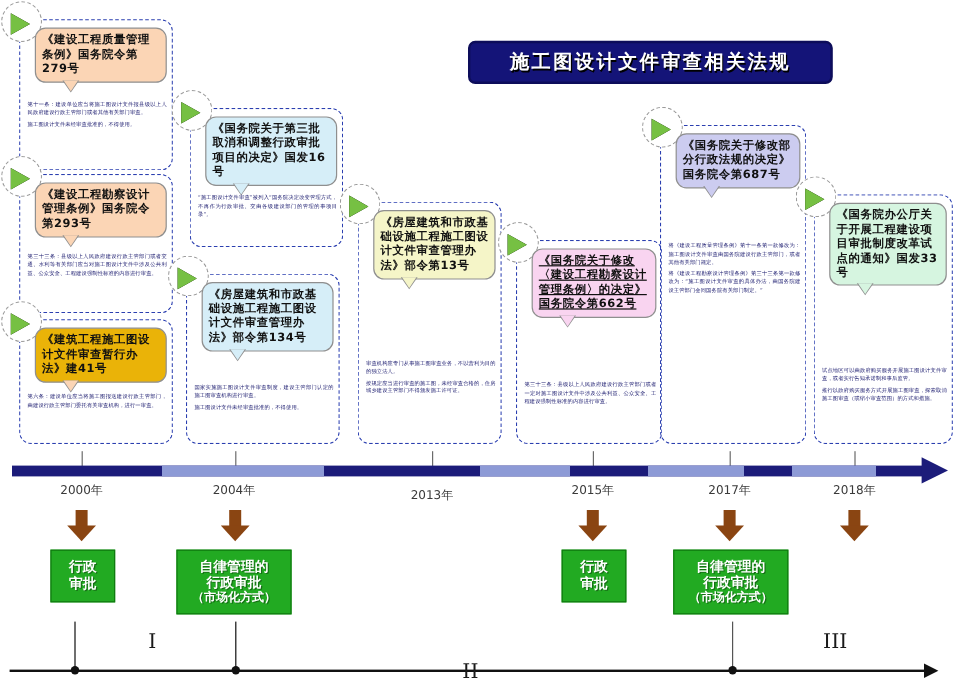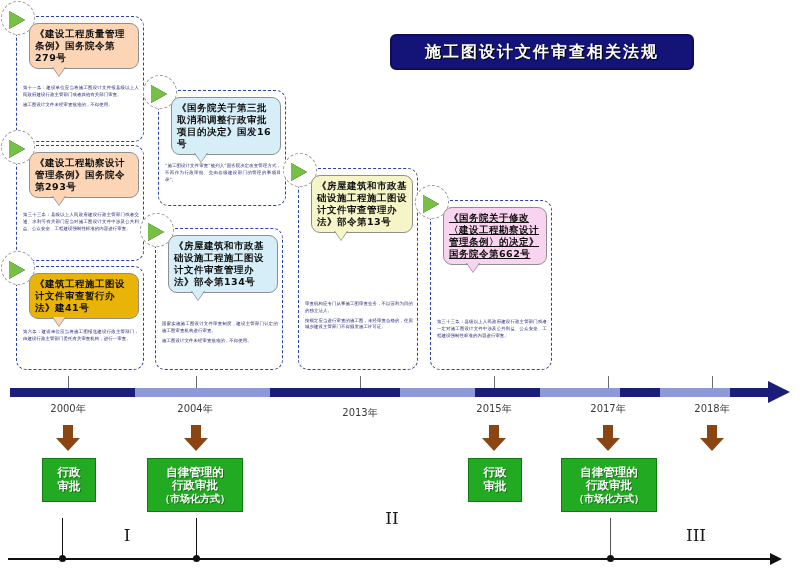--- a/index.html
+++ b/index.html
@@ -260,21 +260,45 @@
     <div class="marker-tri"></div>
     <div class="bubble" style="--bubble-bg:#f9d4f0; background:#f9d4f0; left:12px; top:6px; width:104px; font-size:9.5px;text-decoration:underline;">
       <span>《国务院关于修改〈建设工程勘察设计管理条例〉的决定》国务院令第662号</span>
       <span class="tail"></span>
     </div>
     <div class="body-text" style="left:6px; top:118px; width:110px;">
       <p>第三十三条：县级以上人民政府建设行政主管部门或者一定对施工图设计文件中涉及公共利益、公众安全、工程建设强制性标准的内容进行审查。</p>
     </div>
   </div>
 
-
+  <div class="item" style="left:550px; top:104px; width:122px; height:266px;">
+    <div class="marker-circle"></div>
+    <div class="marker-tri"></div>
+    <div class="bubble" style="--bubble-bg:#ccccf0; background:#ccccf0; left:12px; top:6px; width:104px; font-size:9.5px;">
+      <span>《国务院关于修改部分行政法规的决定》国务院令第687号</span>
+      <span class="tail"></span>
+    </div>
+    <div class="body-text" style="left:6px; top:98px; width:110px;">
+      <p>将《建设工程质量管理条例》第十一条第一款修改为：施工图设计文件审查由国务院建设行政主管部门，或者其他有关部门规定。</p>
+      <p>将《建设工程勘察设计管理条例》第三十三条第一款修改为：“施工图设计文件审查的具体办法，由国务院建设主管部门会同国务院有关部门制定。”</p>
+    </div>
+  </div>
+
+  <div class="item" style="left:678px; top:162px; width:116px; height:208px;">
+    <div class="marker-circle"></div>
+    <div class="marker-tri"></div>
+    <div class="bubble" style="--bubble-bg:#d6f5e0; background:#d6f5e0; left:12px; top:6px; width:98px; font-size:9.5px;">
+      <span>《国务院办公厅关于开展工程建设项目审批制度改革试点的通知》国发33号</span>
+      <span class="tail"></span>
+    </div>
+    <div class="body-text" style="left:6px; top:144px; width:104px;">
+      <p>试点地区可以由政府购买服务开展施工图设计文件审查，或者实行告知承诺制和事后监管。</p>
+      <p>推行以政府购买服务方式开展施工图审查，探索取消施工图审查（或缩小审查范围）的方式和措施。</p>
+    </div>
+  </div>
 
   <div class="tl-ticks">
     <div class="tl-tick" style="left:68px;"></div>
     <div class="tl-tick" style="left:196px;"></div>
     <div class="tl-tick" style="left:360px;"></div>
     <div class="tl-tick" style="left:494px;"></div>
     <div class="tl-tick" style="left:608px;"></div>
     <div class="tl-tick" style="left:712px;"></div>
   </div>
 
@@ -342,16 +366,16 @@
 
   <div class="axis-vline" style="left:62px; top:518px; height:42px;"></div>
   <div class="axis-vline" style="left:196px; top:518px; height:42px;"></div>
   <div class="axis-vline gray" style="left:610px; top:518px; height:42px;"></div>
 
   <div class="axis-dot" style="left:59px; top:555px;"></div>
   <div class="axis-dot" style="left:193px; top:555px;"></div>
   <div class="axis-dot" style="left:607px; top:555px;"></div>
 
   <div class="phase-label" style="left:107px; top:525px;">I</div>
-  <div class="phase-label" style="left:372px; top:508px;">II</div>
+  <div class="phase-label" style="left:372px; top:550px;">II</div>
   <div class="phase-label" style="left:676px; top:525px;">III</div>
 
 </div>
 
 </body></html>

